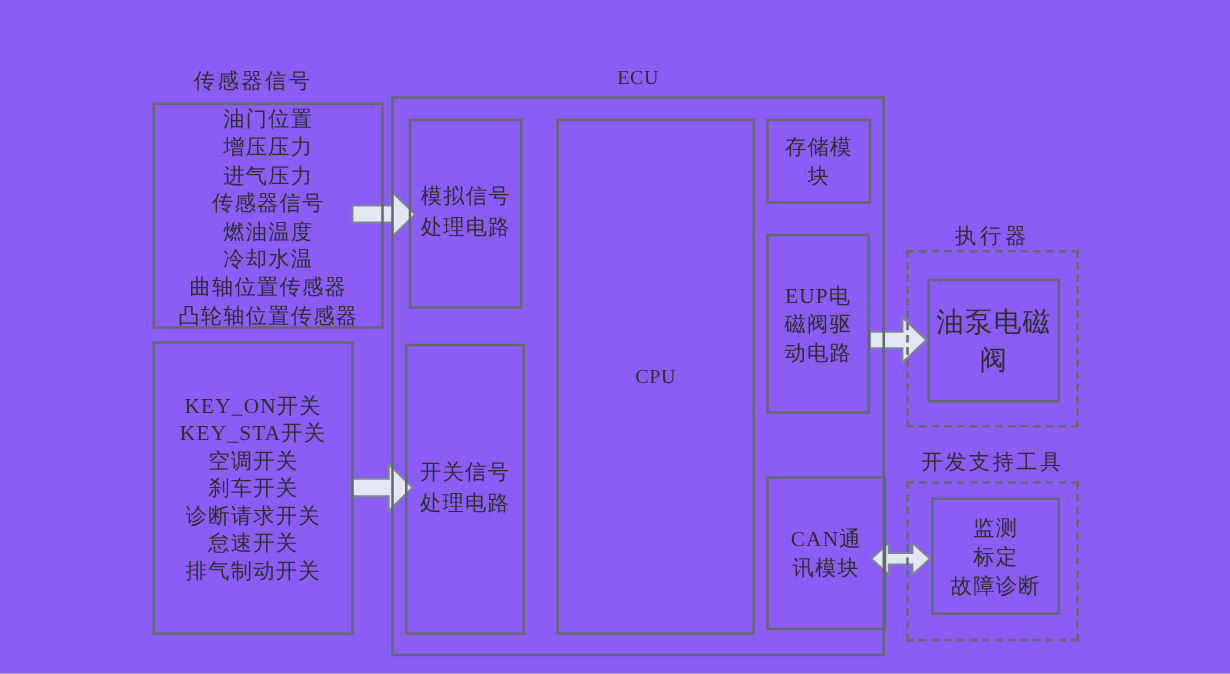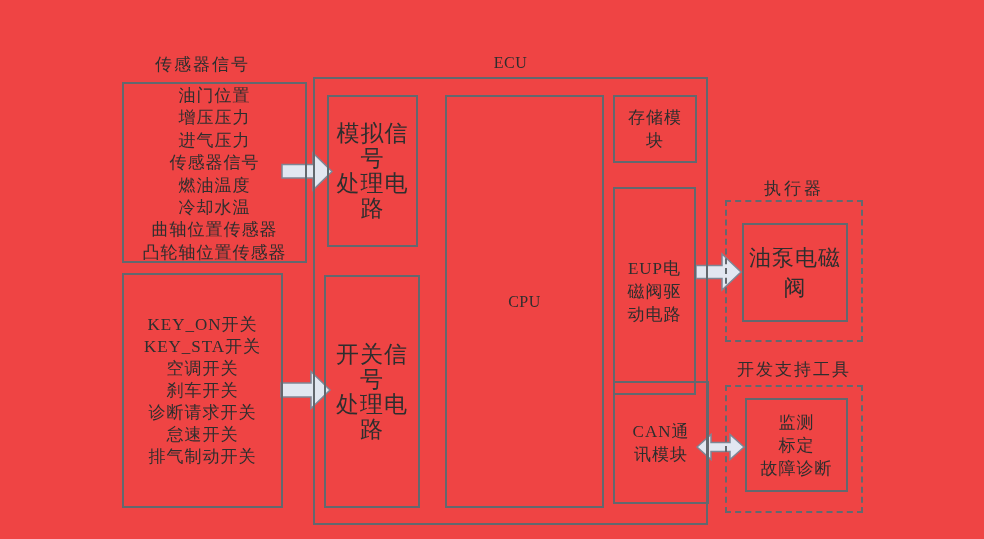--- a/index.html
+++ b/index.html
@@ -1,19 +1,19 @@
 <!DOCTYPE html>
 <html><head>
 <meta charset="utf-8">
 <style>
   html,body { margin:0; padding:0; background:#ffffff; }
   .canvas {
     position:relative;
     width:984px; height:539px;
-    background:#ef4444;
+    background:#8b5cf6;
     font-family:"Liberation Serif","DejaVu Serif",serif;
     color:#2e2e2e;
     overflow:hidden;
   }
   .abs { position:absolute; box-sizing:border-box; }
   .box {
     position:absolute; box-sizing:border-box;
     border:2px solid #63686e;
     background:transparent;
   }
@@ -24,21 +24,21 @@
     text-align:center;
   }
   .grp-title {
     font-size:17px; text-align:center; letter-spacing:2px;
     white-space:nowrap;
   }
   .txt { font-size:22px; letter-spacing:1px; }
   .sensor-list { padding-top:1px; text-align:center; }
   .sensor-list .line { line-height:22.4px; font-size:17px; letter-spacing:1px; }
   .switch-list .line { line-height:22px; font-size:17px; letter-spacing:1px; }
-  .blk-line { line-height:25px; font-size:23px; letter-spacing:1px; }
+  .blk-line { line-height:25px; font-size:17px; letter-spacing:1px;font-family:Liberation Mono, monospace; }
   .blk-line-sm { line-height:23px; font-size:17px; letter-spacing:1px; }
   .ecu-title, .cpu-title { font-size:16px; letter-spacing:0.5px; }
   svg.arrows { position:absolute; left:0; top:0; pointer-events:none; }
 </style>
 </head>
 <body>
 
 <div class="canvas">
 
   <svg class="arrows" width="984" height="539" viewBox="0 0 984 539">
@@ -86,21 +86,21 @@
 
   <div class="box flex-center" style="left:445px; top:95px; width:159px; height:413px;">
     <div class="cpu-title">CPU</div>
   </div>
 
   <div class="box flex-center" style="left:613px; top:95px; width:84px; height:68px;">
     <div class="blk-line-sm">存储模</div>
     <div class="blk-line-sm">块</div>
   </div>
 
-  <div class="box flex-center" style="left:613px; top:187px; width:83px; height:208px;">
+  <div class="box flex-center" style="left:613px; top:187px; width:83px; height:144px;">
     <div class="blk-line-sm">EUP电</div>
     <div class="blk-line-sm">磁阀驱</div>
     <div class="blk-line-sm">动电路</div>
   </div>
 
   <div class="box flex-center" style="left:613px; top:381px; width:96px; height:123px;">
     <div class="blk-line-sm">CAN通</div>
     <div class="blk-line-sm">讯模块</div>
   </div>
 

